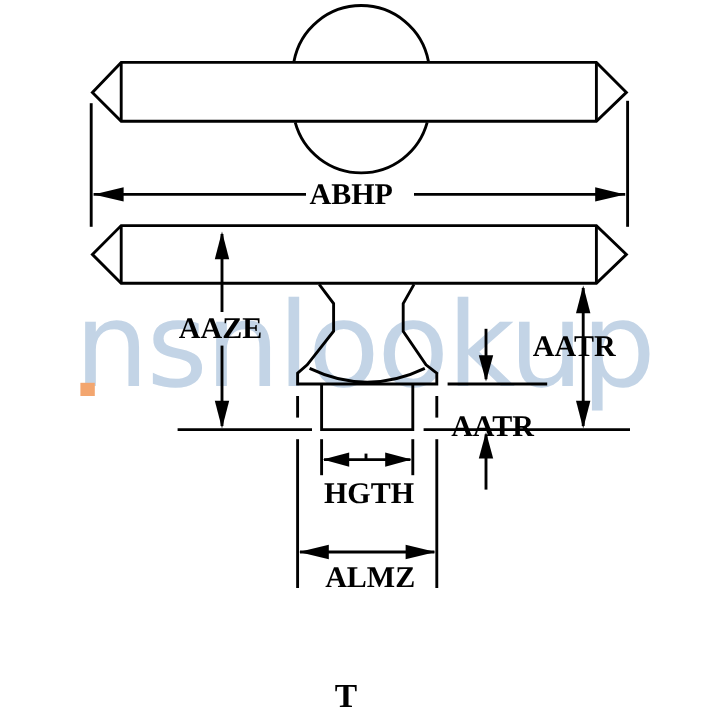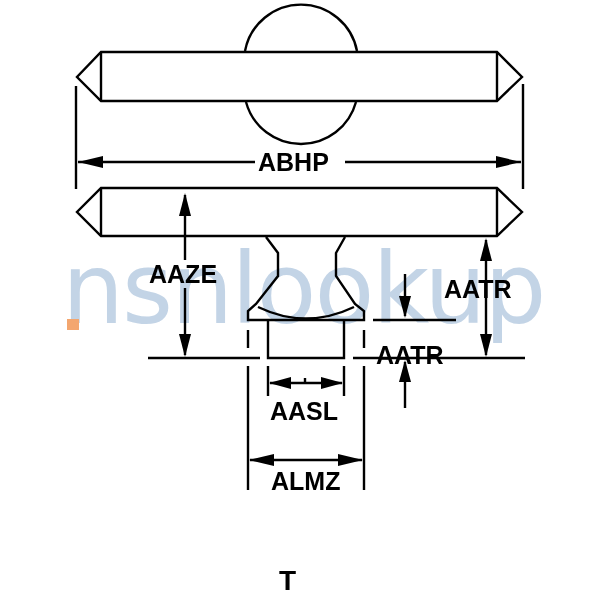--- a/index.html
+++ b/index.html
@@ -5,21 +5,21 @@
   html, body { margin: 0; padding: 0; background: #ffffff; }
   body { width: 600px; height: 600px; position: relative; overflow: hidden; }
   #canvas { position: absolute; left: 0; top: 0; width: 600px; height: 600px; }
   .wm {
     position: absolute; left: 62px; top: 240px;
     font-family: "DejaVu Sans", sans-serif; font-size: 98px; letter-spacing: -2px;
     color: #b9cde2; opacity: 0.85; line-height: 1; pointer-events: none;
   }
   .wm-dot { position: absolute; left: 67px; top: 319px; width: 12px; height: 11px; background: #f3a66f; }
   .lbl {
-    position: absolute; font-family: Liberation Sans, sans-serif; font-weight: bold;
+    position: absolute; font-family: Liberation Serif, serif; font-weight: bold;
     font-size: 25px; color: #000; line-height: 1; white-space: nowrap;
   }
   .cap { font-size: 28px; }
 </style>
 </head>
 <body>
 
 <div class="wm">nsnlookup</div>
 <div class="wm-dot"></div>
 
@@ -82,15 +82,15 @@
     <polygon points="343,383 321,377 321,389"></polygon>
     <polygon points="249,460 274,454 274,466"></polygon>
     <polygon points="363,460 338,454 338,466"></polygon>
   </g>
 </svg>
 
 <div class="lbl" style="left:258px; top:150px;">ABHP</div>
 <div class="lbl" style="left:149px; top:262px;">AAZE</div>
 <div class="lbl" style="left:444px; top:277px;">AATR</div>
 <div class="lbl" style="left:376px; top:343px;">AATR</div>
-<div class="lbl" style="left:270px; top:399px;">AASL</div>
+<div class="lbl" style="left:270px; top:399px;">HGTH</div>
 <div class="lbl" style="left:271px; top:469px;">ALMZ</div>
 <div class="lbl cap" style="left:279px; top:567px;">T</div>
 
 </body></html>

